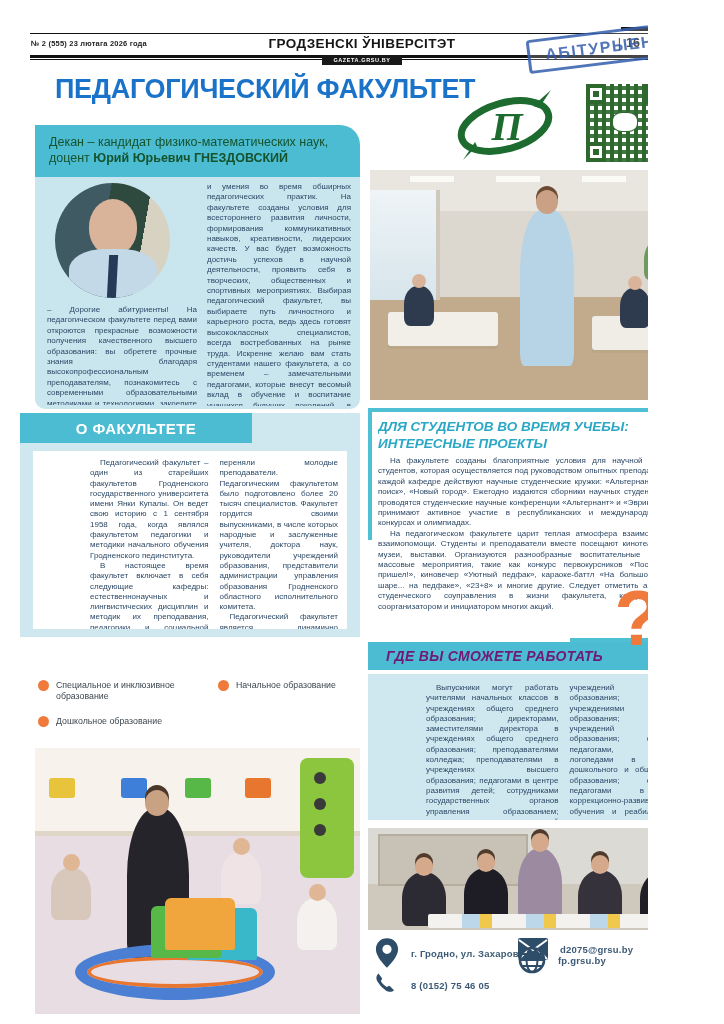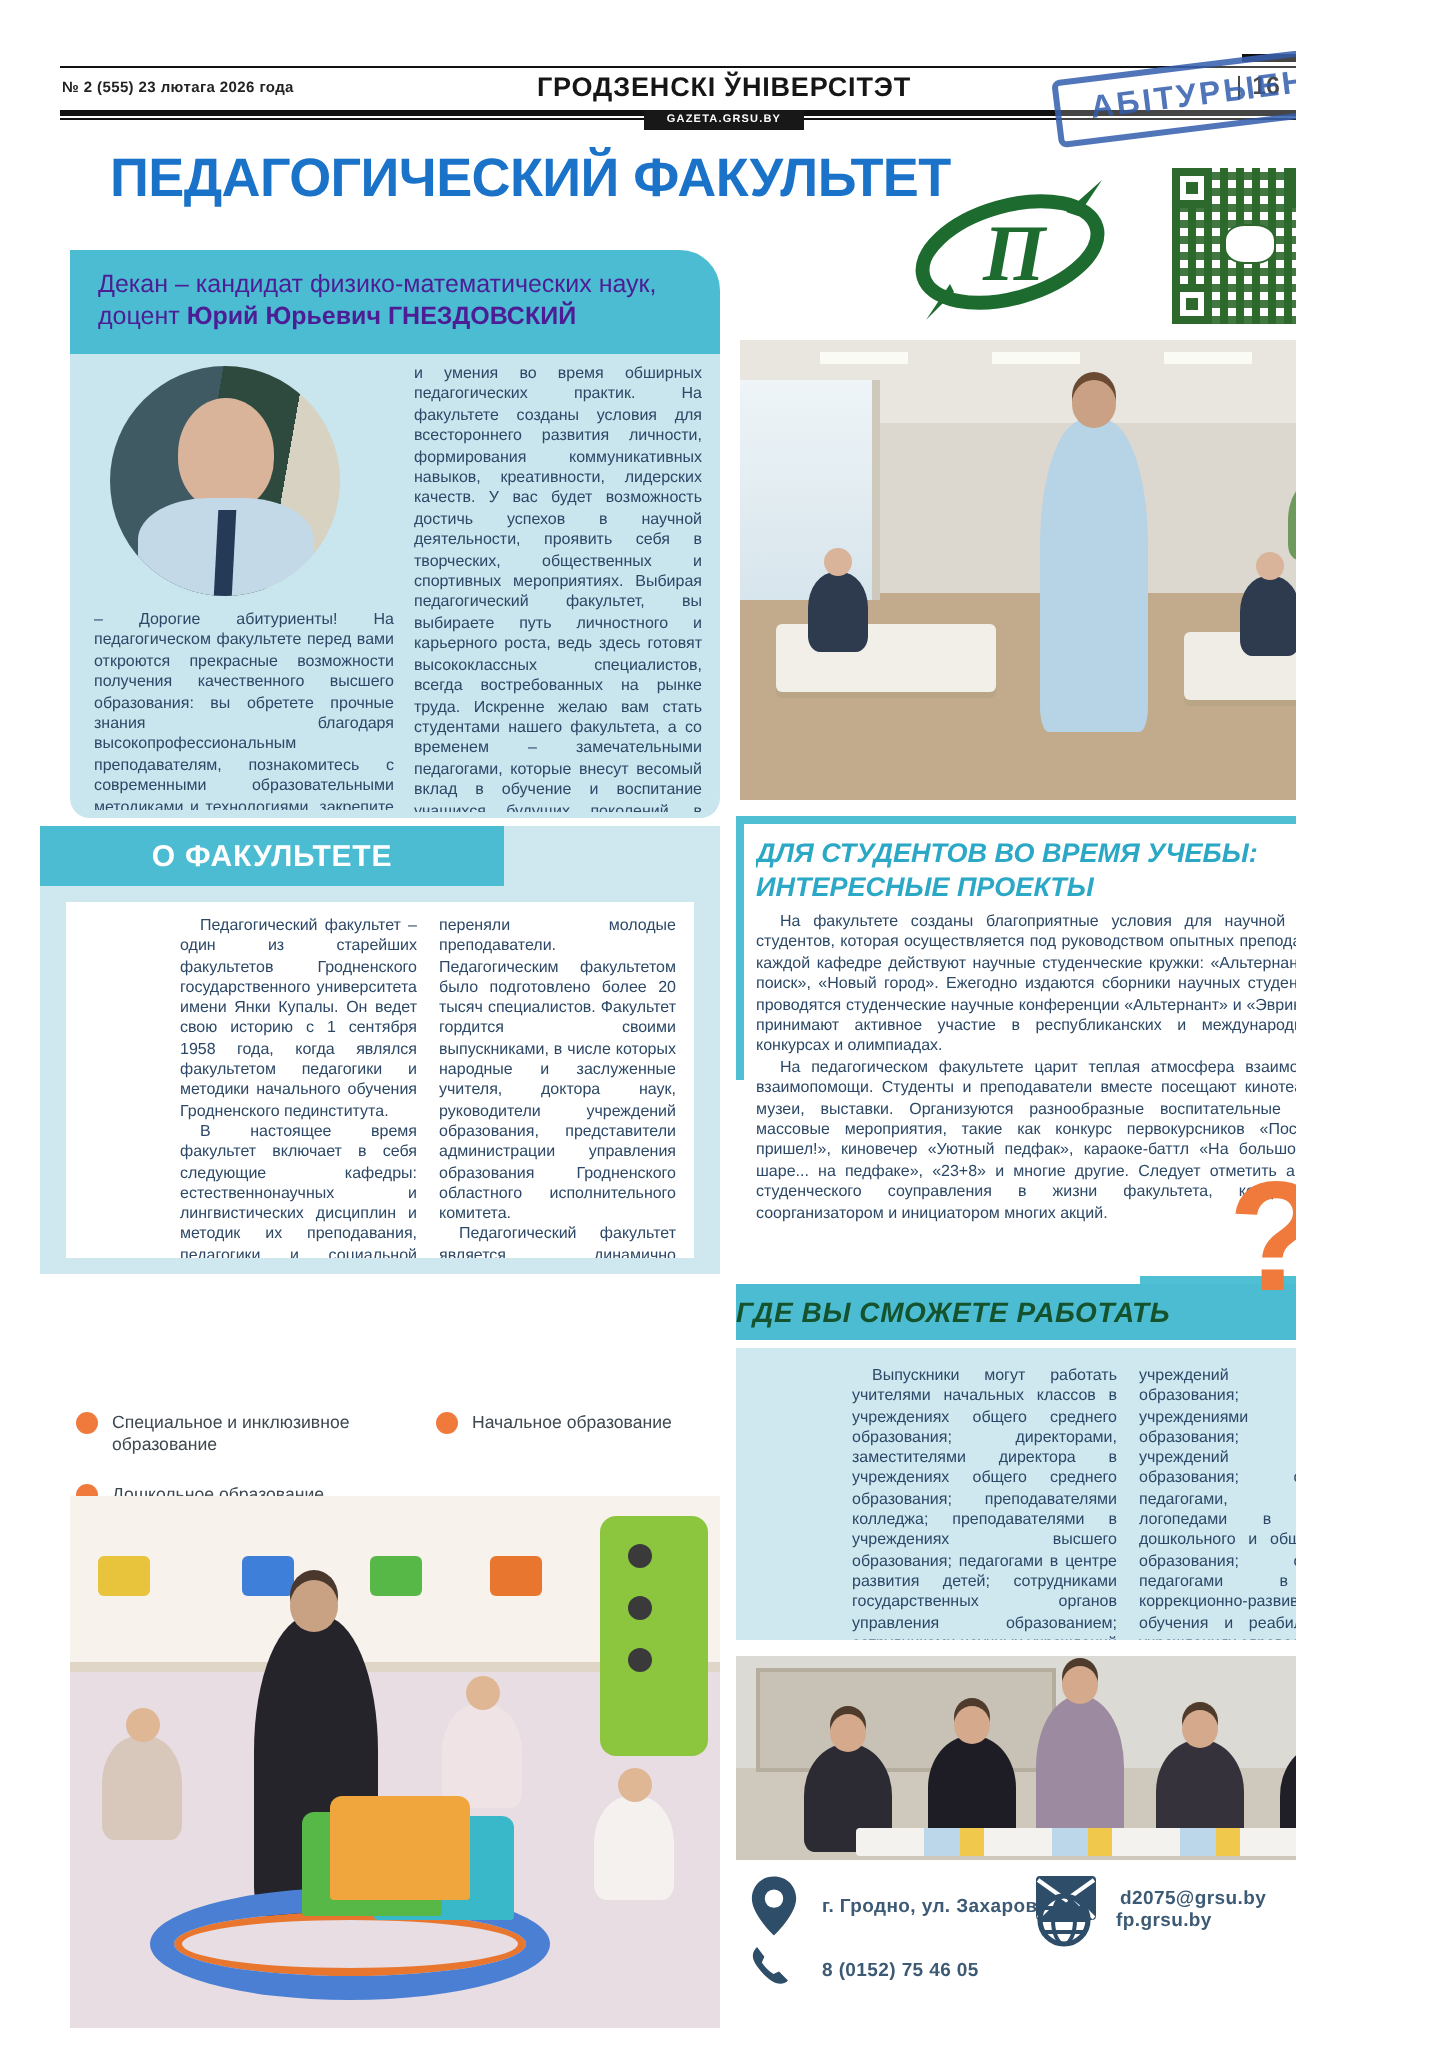--- a/index.html
+++ b/index.html
@@ -26,21 +26,21 @@
       repeating-linear-gradient(0deg, rgba(45,104,45,.9) 0 4px, transparent 4px 8px),
       repeating-linear-gradient(90deg, #2d682d 0 4px, #ffffff 4px 8px);
       outline:3px solid #fff; }
   .qr .finder { position:absolute; width:20px; height:20px; border:4px solid #2d682d; background:#fff; }
   .qr .finder i { position:absolute; left:3px; top:3px; width:6px; height:6px; background:#2d682d; display:block; }
   .qr .f-tl { left:0; top:0; } .qr .f-tr { right:0; top:0; } .qr .f-bl { left:0; bottom:0; }
   .qr .center-white { position:absolute; left:26px; top:28px; width:26px; height:20px; background:#fff; border:1px solid #2d682d; border-radius:40%; }
 
   
   .dean-box { position:absolute; left:35px; top:125px; width:325px; height:284px; }
-  .dean-head { position:absolute; left:0; top:0; width:100%; height:52px; background:#4cbcd2; border-radius:0 20px 0 0; color:#4c1d95; font-size:12.5px; line-height:16px; padding:9px 12px 0 14px; }
+  .dean-head { position:absolute; left:0; top:0; width:100%; height:52px; background:#4cbcd2; border-radius:0 20px 0 0; color:#14532d; font-size:12.5px; line-height:16px; padding:9px 12px 0 14px; }
   .dean-head b { font-weight:bold; }
   .dean-body { position:absolute; left:0; top:52px; width:100%; height:232px; background:#c9e5ee; border-radius:0 0 10px 10px; overflow:hidden; }
   .dean-photo { position:absolute; left:20px; top:6px; width:115px; height:115px; border-radius:50%; overflow:hidden; background:linear-gradient(100deg,#3f5a63 0 42%,#2e4a3e 42% 72%,#d8d2c2 72%); }
   .dean-photo .head { position:absolute; left:34px; top:16px; width:48px; height:56px; border-radius:50% 50% 46% 46%; background:#d9b49a; }
   .dean-photo .torso { position:absolute; left:14px; top:66px; width:88px; height:52px; border-radius:40% 40% 0 0; background:#c3d9e8; }
   .dean-photo .tie { position:absolute; left:53px; top:72px; width:9px; height:44px; background:#243a56; transform:skewX(-3deg); }
   .dean-text { font-size:8px; line-height:10.4px; color:#2c4866; text-align:justify; }
   .dean-col-left { position:absolute; left:12px; top:128px; width:150px; height:100px; overflow:hidden; }
   .dean-col-right { position:absolute; left:172px; top:5px; width:144px; height:224px; overflow:hidden; }
 
@@ -73,21 +73,21 @@
   .projects .fr-left { position:absolute; left:0; top:0; width:4px; height:132px; background:#4fc0d4; }
   .projects .fr-bottom { position:absolute; right:0; bottom:0; width:142px; height:4px; background:#4fc0d4; }
   .projects-inner { position:absolute; left:10px; top:10px; width:322px; height:218px; overflow:hidden; }
   .projects-title { font-size:13.5px; font-weight:bold; font-style:italic; color:#2ba8c6; line-height:17px; margin-bottom:4px; }
   .projects-text { font-size:8px; line-height:10.4px; color:#2c4866; text-align:justify; }
   .projects-text p { text-indent:12px; }
   .qmark { position:absolute; left:608px; top:572px; width:60px; height:92px; font-size:78px; font-weight:bold; color:#ef7a3c; z-index:6; line-height:92px; text-align:center; }
 
   
   .spec-bar { position:absolute; left:20px; top:642px; width:340px; height:28px; background:#4cbcd2; color:#fff; font-size:15px; font-weight:bold; display:flex; align-items:center; padding-left:24px; letter-spacing:.3px; }
-  .spec-item { position:absolute; display:flex; gap:7px; align-items:flex-start; width:170px;margin-top:26px; }
+  .spec-item { position:absolute; display:flex; gap:7px; align-items:flex-start; width:170px; }
   .spec-dot { width:11px; height:11px; border-radius:50%; background:#ef7a3c; flex:0 0 11px; margin-top:0; }
   .spec-label { font-size:8.8px; line-height:11px; color:#3d4750; }
   .si-1 { left:38px; top:680px; } .si-2 { left:38px; top:716px; } .si-3 { left:218px; top:680px; }
 
   
   .kinder { position:absolute; left:35px; top:748px; width:325px; height:266px; background:linear-gradient(180deg,#f3efe9 0 30%,#e7dde2 30% 100%); }
   .kinder .shelf { position:absolute; left:0; top:0; width:100%; height:88px; background:#f7f3ec; border-bottom:5px solid #e0d6c8; }
   .kinder .toybox { position:absolute; width:26px; height:20px; border-radius:3px; top:30px; }
   .kinder .t1 { left:14px; background:#e8c33c; } .kinder .t2 { left:86px; background:#3d7fd9; }
   .kinder .t3 { left:150px; background:#58b847; } .kinder .t4 { left:210px; background:#e8762f; }
@@ -97,21 +97,21 @@
   .kinder .teacher2 { position:absolute; left:92px; top:60px; width:62px; height:150px; border-radius:45% 45% 10% 10%; background:#25242a; }
   .kinder .teacher2 i { position:absolute; left:18px; top:-18px; width:24px; height:26px; border-radius:50%; background:#c9a183; box-shadow:0 -5px 0 #4a382c; display:block; }
   .kinder .kid { position:absolute; width:40px; height:52px; border-radius:45% 45% 15% 15%; }
   .kinder .kid i { position:absolute; left:12px; top:-14px; width:17px; height:17px; border-radius:50%; background:#e0b795; display:block; }
   .kinder .k1 { left:16px; top:120px; background:#d8c8bc; } .kinder .k2 { left:186px; top:104px; background:#efe3e6; }
   .kinder .k3 { left:262px; top:150px; background:#f4f1ee; }
   .kinder .track { position:absolute; left:40px; top:196px; width:200px; height:56px; border-radius:50%; border:12px solid #4a7fd4; box-shadow:0 0 0 4px #e8762f inset; }
   .kinder .towerset { position:absolute; left:130px; top:150px; width:70px; height:52px; background:#f0a63c; border-radius:6px 6px 2px 2px; box-shadow:-14px 8px 0 #58b847, 22px 10px 0 #38b8c9; }
 
   
-  .work-bar { position:absolute; left:368px; top:642px; width:332px; height:28px; background:#4cbcd2; border-radius:0 14px 14px 0; color:#14532d; font-size:14px; font-weight:bold; font-style:italic; display:flex; align-items:center; letter-spacing:.3px; }
+  .work-bar { position:absolute; left:368px; top:642px; width:332px; height:28px; background:#4cbcd2; border-radius:0 14px 14px 0; color:#701a75; font-size:14px; font-weight:bold; font-style:italic; display:flex; align-items:center; padding-left:18px; letter-spacing:.3px; }
   .work-box { position:absolute; left:368px; top:674px; width:344px; height:146px; background:#cfe8f0; padding:9px 10px; overflow:hidden; }
 
   
   .students { position:absolute; left:368px; top:828px; width:344px; height:102px; background:linear-gradient(180deg,#dcdad5 0 55%,#cfc8bd 55% 100%); }
   .students .cab { position:absolute; left:10px; top:6px; width:150px; height:52px; background:#c8c2b6; border:2px solid #b5ae9f; }
   .students .person { position:absolute; width:44px; height:54px; border-radius:48% 48% 12% 12%; }
   .students .person i { position:absolute; left:13px; top:-15px; width:18px; height:19px; border-radius:50%; background:#d4a98c; box-shadow:0 -4px 0 #4f3b2c; display:block; }
   .students .s1 { left:34px; top:44px; background:#2c2a33; } .students .s2 { left:96px; top:40px; background:#1e1c24; }
   .students .s3 { left:150px; top:20px; background:#9b8aa0; height:74px; } .students .s4 { left:210px; top:42px; background:#35323c; }
   .students .s5 { left:272px; top:44px; background:#201e27; }

